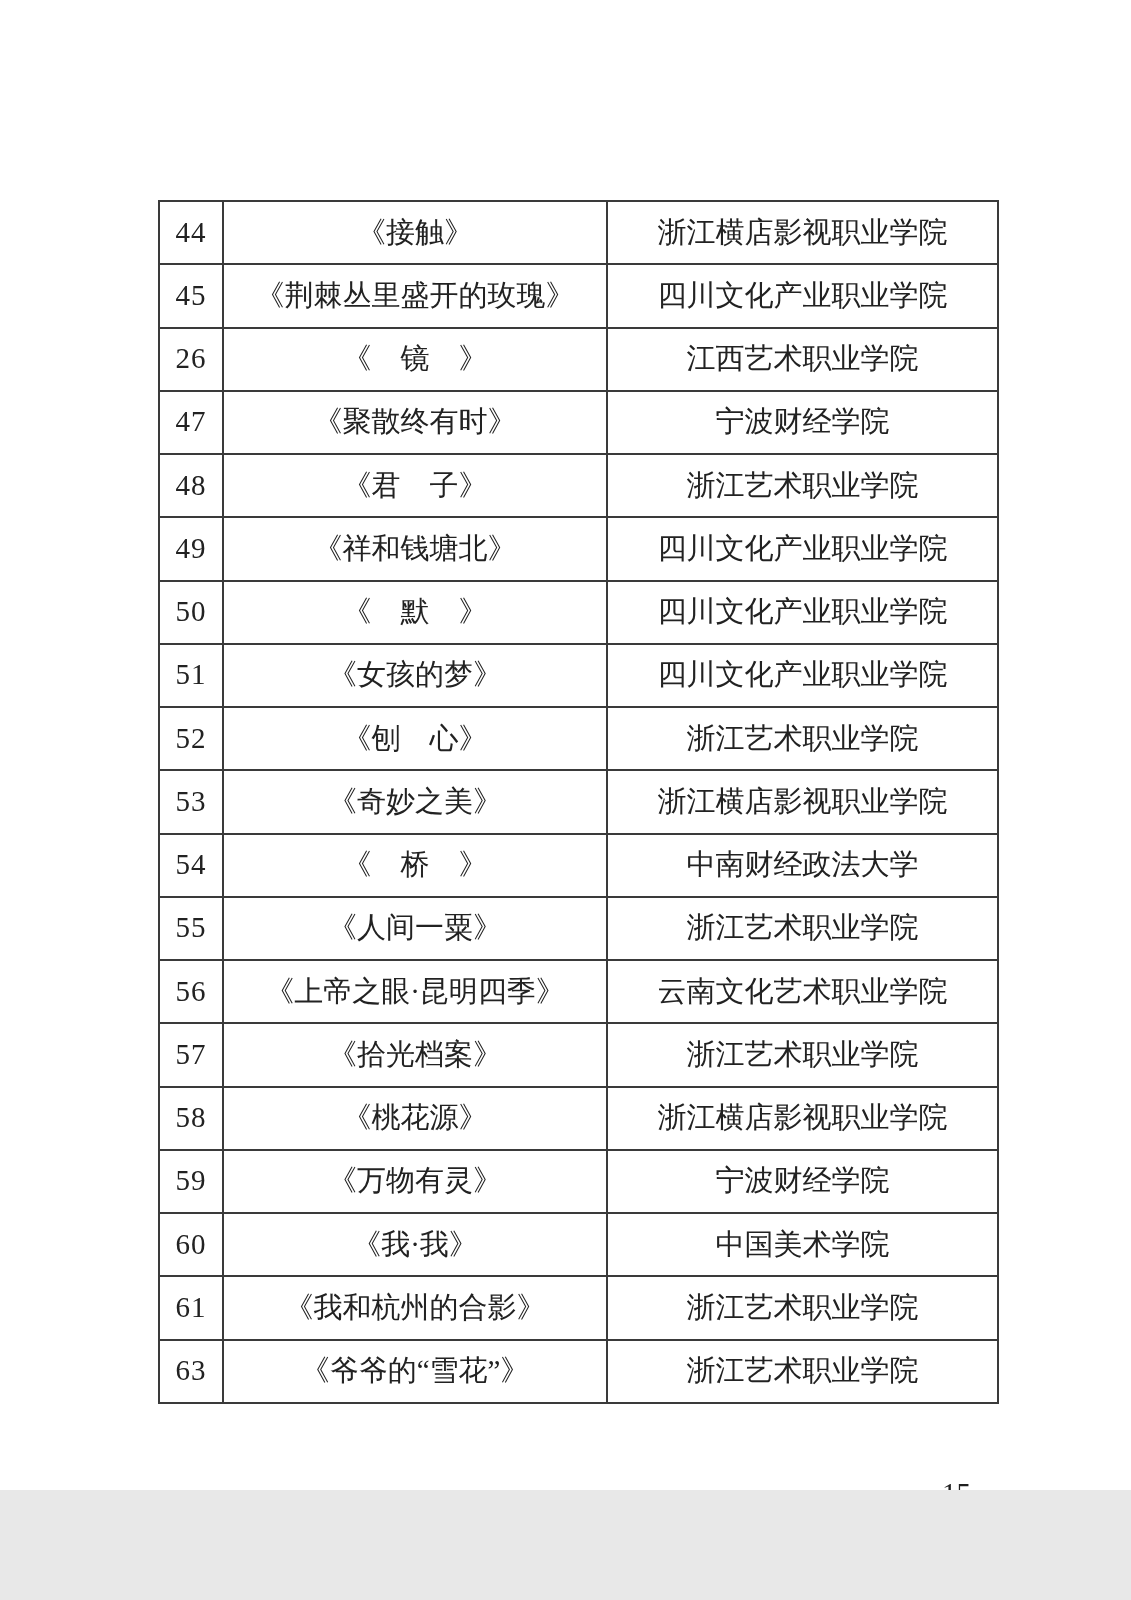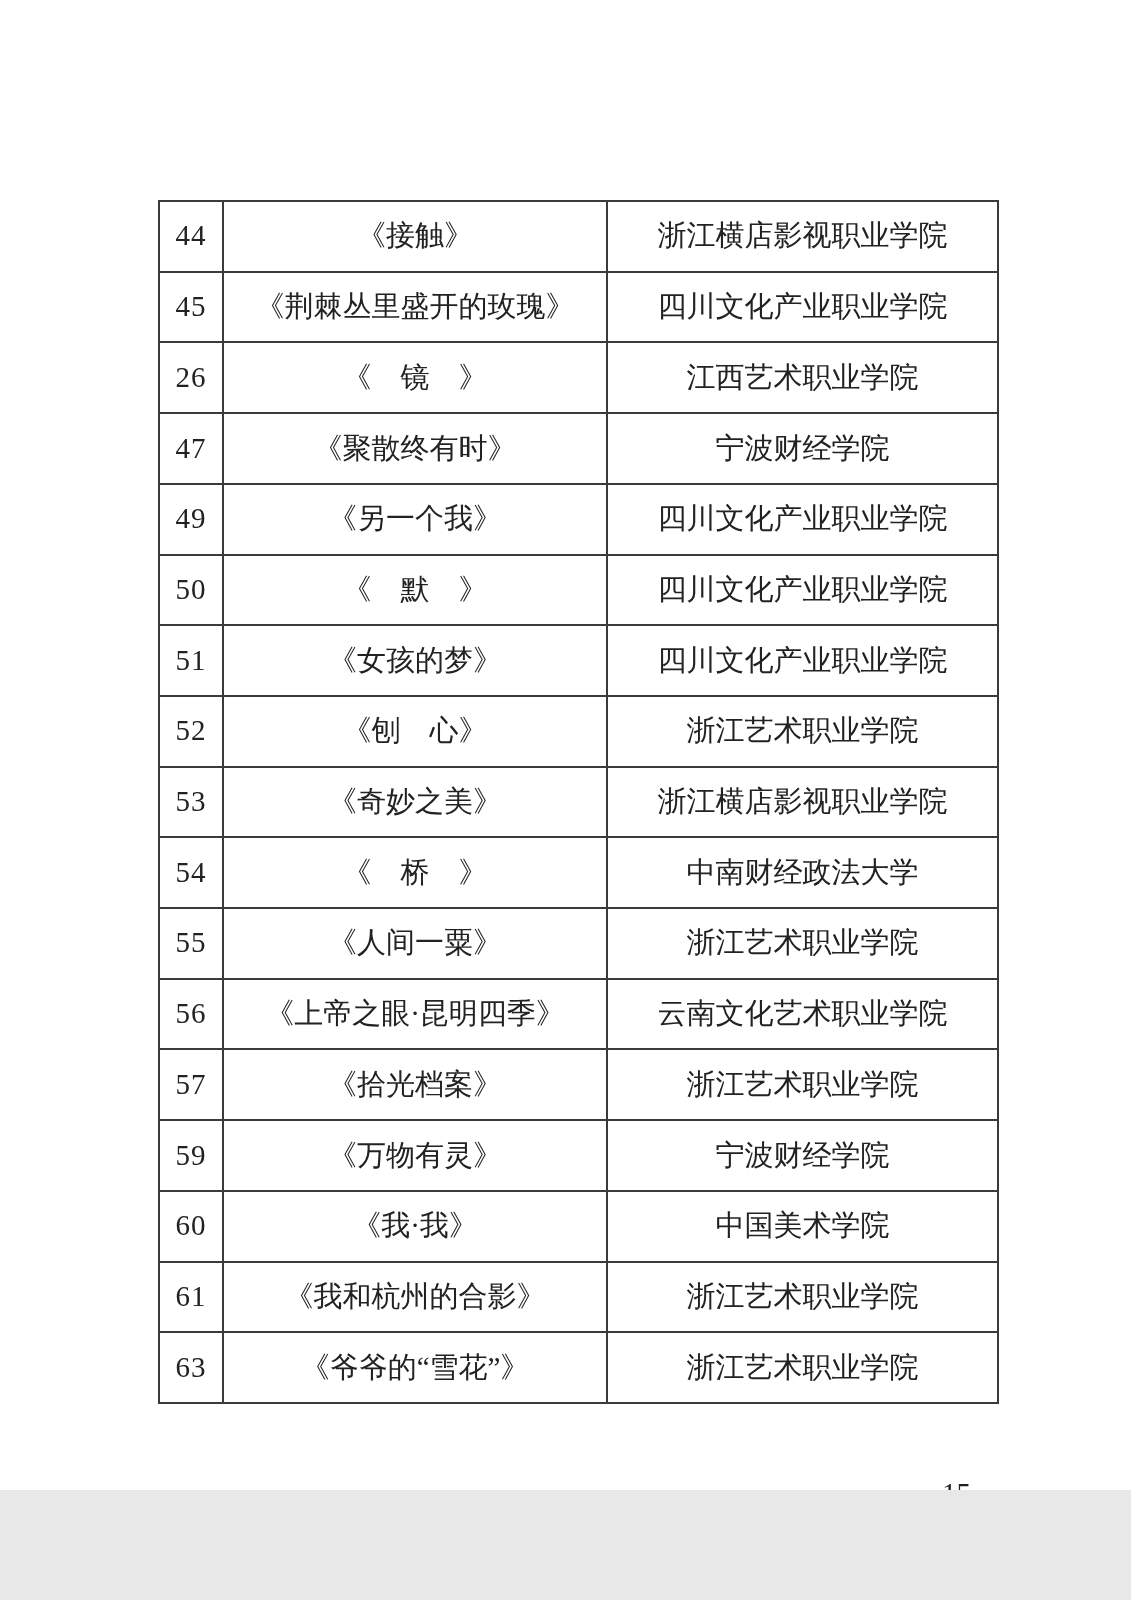--- a/index.html
+++ b/index.html
@@ -78,22 +78,27 @@
           <td class="row-number-cell">26</td>
           <td class="work-title-cell">《　镜　》</td>
           <td class="institution-cell">江西艺术职业学院</td>
         </tr>
         <tr>
           <td class="row-number-cell">47</td>
           <td class="work-title-cell">《聚散终有时》</td>
           <td class="institution-cell">宁波财经学院</td>
         </tr>
         <tr>
+          <td class="row-number-cell">48</td>
+          <td class="work-title-cell">《君　子》</td>
+          <td class="institution-cell">浙江艺术职业学院</td>
+        </tr>
+        <tr>
           <td class="row-number-cell">49</td>
-          <td class="work-title-cell">《另一个我》</td>
+          <td class="work-title-cell">《祥和钱塘北》</td>
           <td class="institution-cell">四川文化产业职业学院</td>
         </tr>
         <tr>
           <td class="row-number-cell">50</td>
           <td class="work-title-cell">《　默　》</td>
           <td class="institution-cell">四川文化产业职业学院</td>
         </tr>
         <tr>
           <td class="row-number-cell">51</td>
           <td class="work-title-cell">《女孩的梦》</td>
@@ -123,20 +128,25 @@
           <td class="row-number-cell">56</td>
           <td class="work-title-cell">《上帝之眼·昆明四季》</td>
           <td class="institution-cell">云南文化艺术职业学院</td>
         </tr>
         <tr>
           <td class="row-number-cell">57</td>
           <td class="work-title-cell">《拾光档案》</td>
           <td class="institution-cell">浙江艺术职业学院</td>
         </tr>
         <tr>
+          <td class="row-number-cell">58</td>
+          <td class="work-title-cell">《桃花源》</td>
+          <td class="institution-cell">浙江横店影视职业学院</td>
+        </tr>
+        <tr>
           <td class="row-number-cell">59</td>
           <td class="work-title-cell">《万物有灵》</td>
           <td class="institution-cell">宁波财经学院</td>
         </tr>
         <tr>
           <td class="row-number-cell">60</td>
           <td class="work-title-cell">《我·我》</td>
           <td class="institution-cell">中国美术学院</td>
         </tr>
         <tr>

